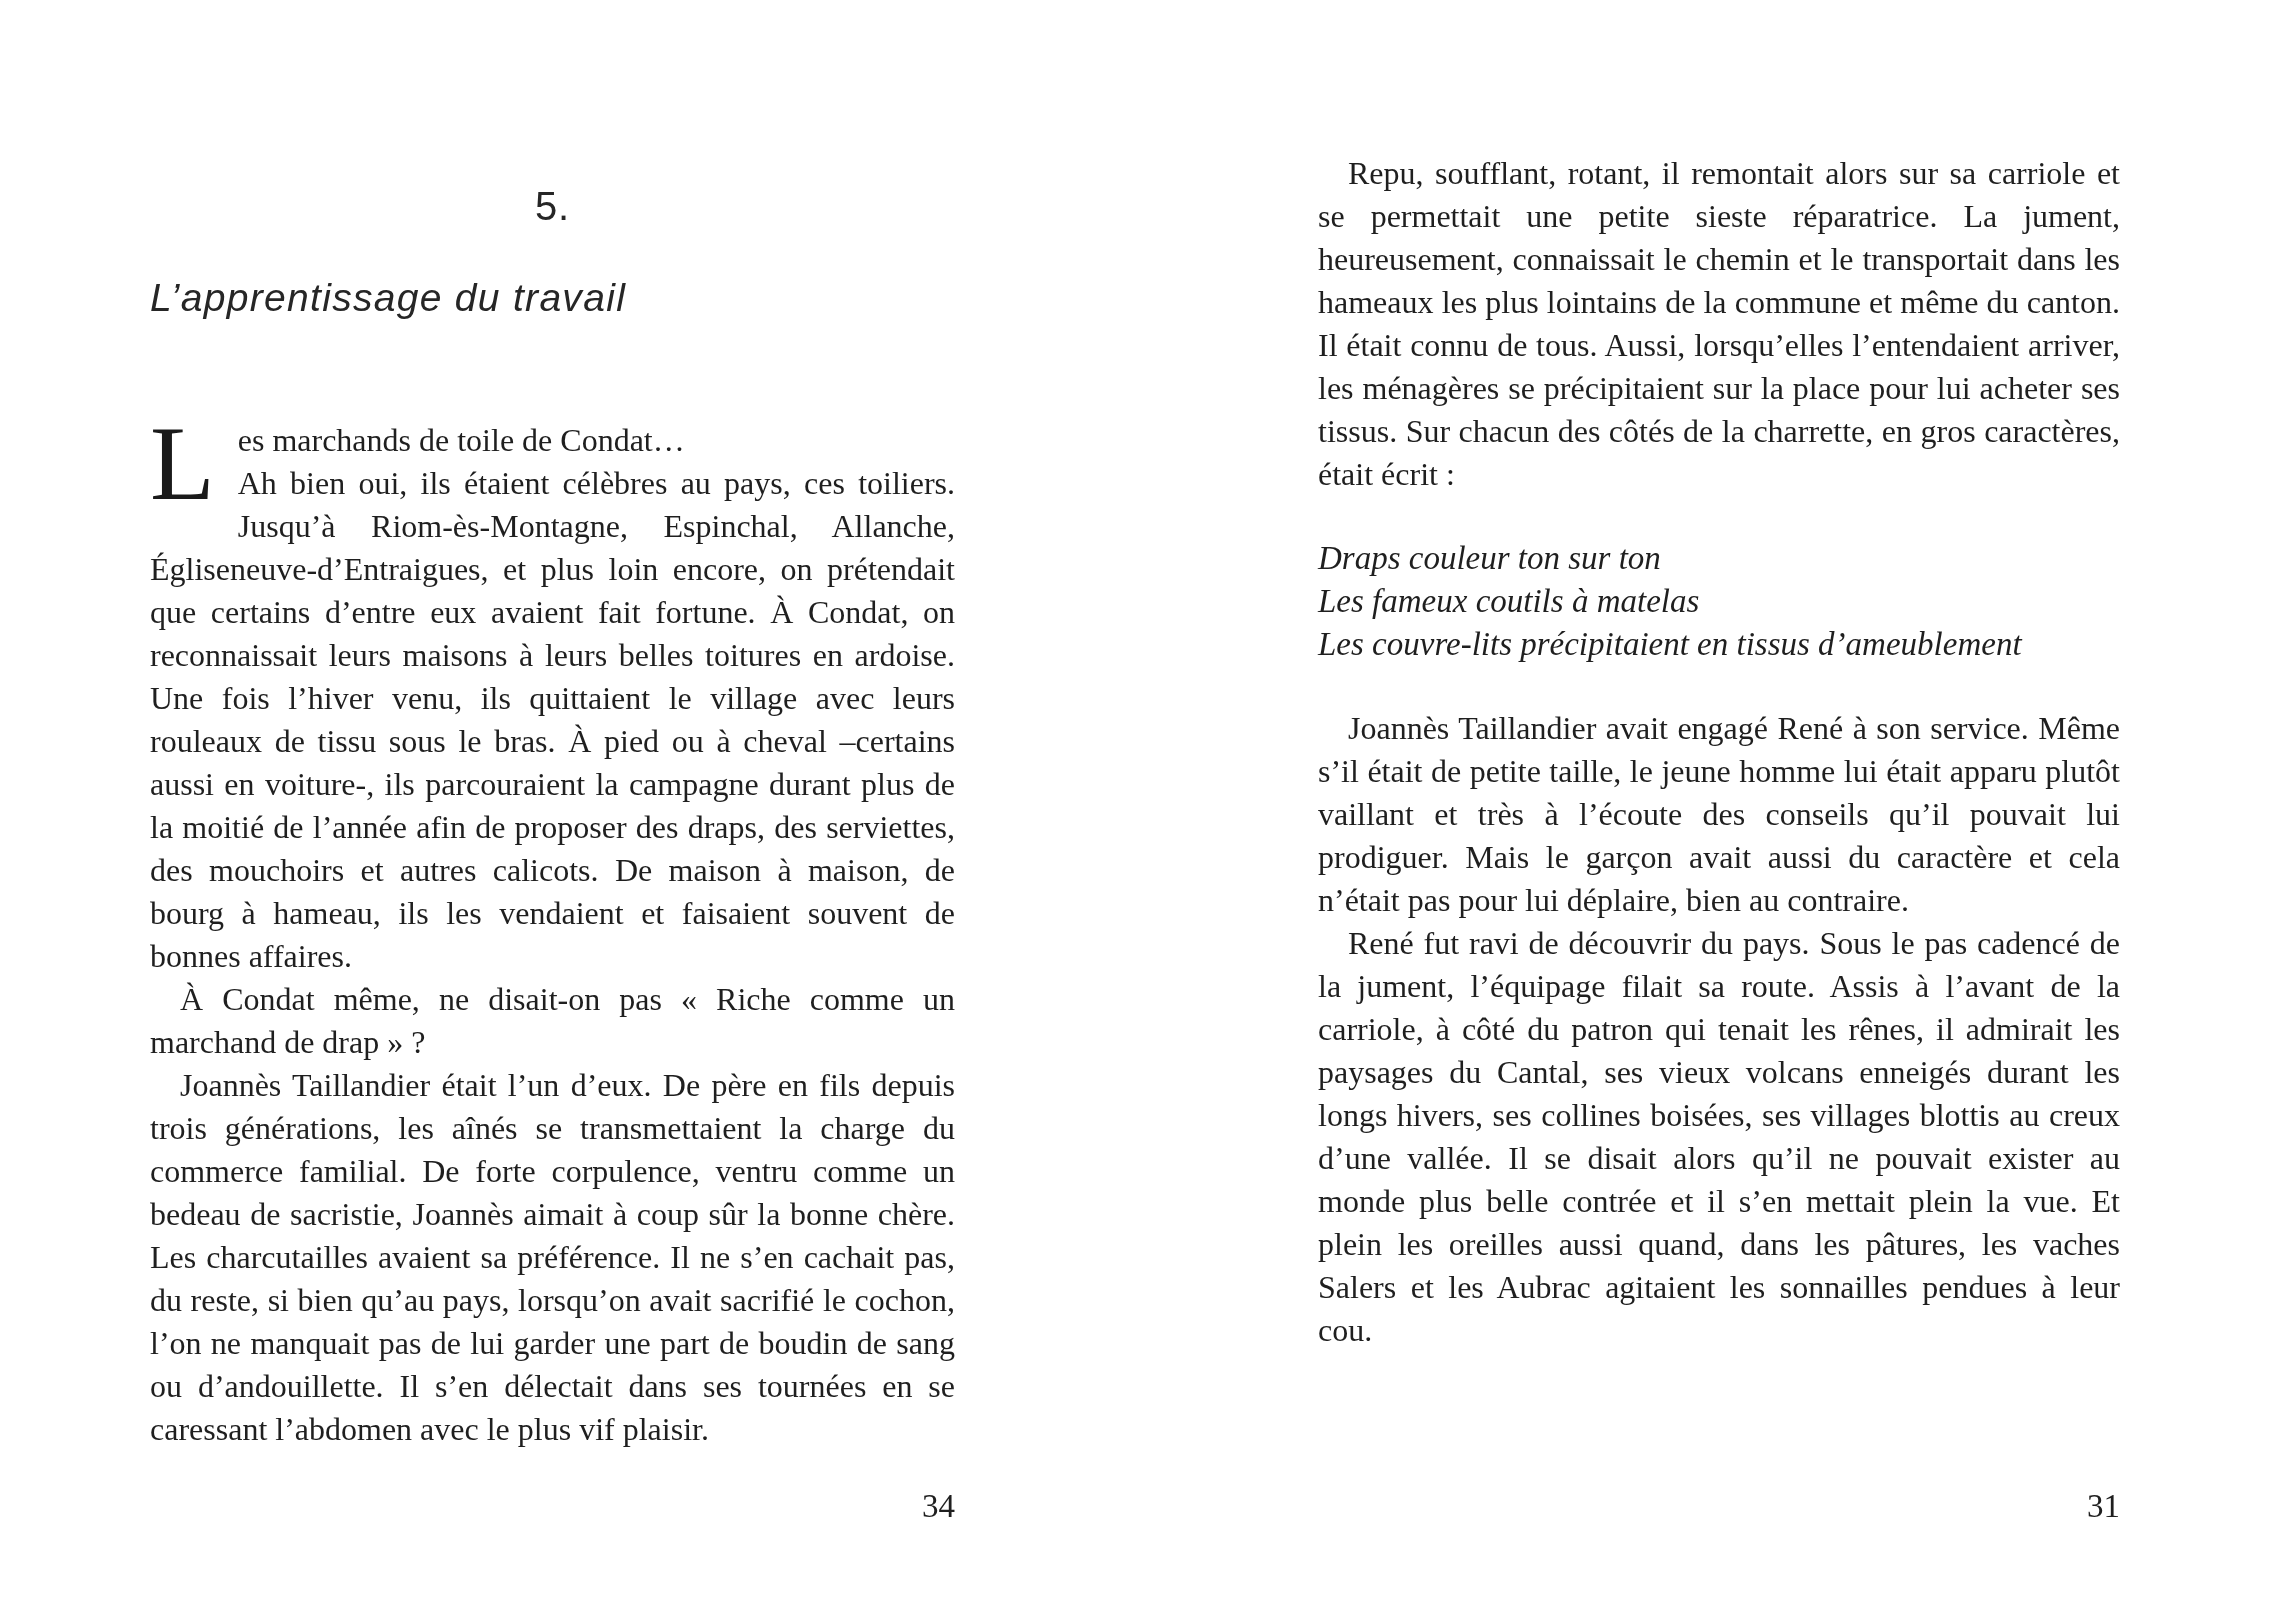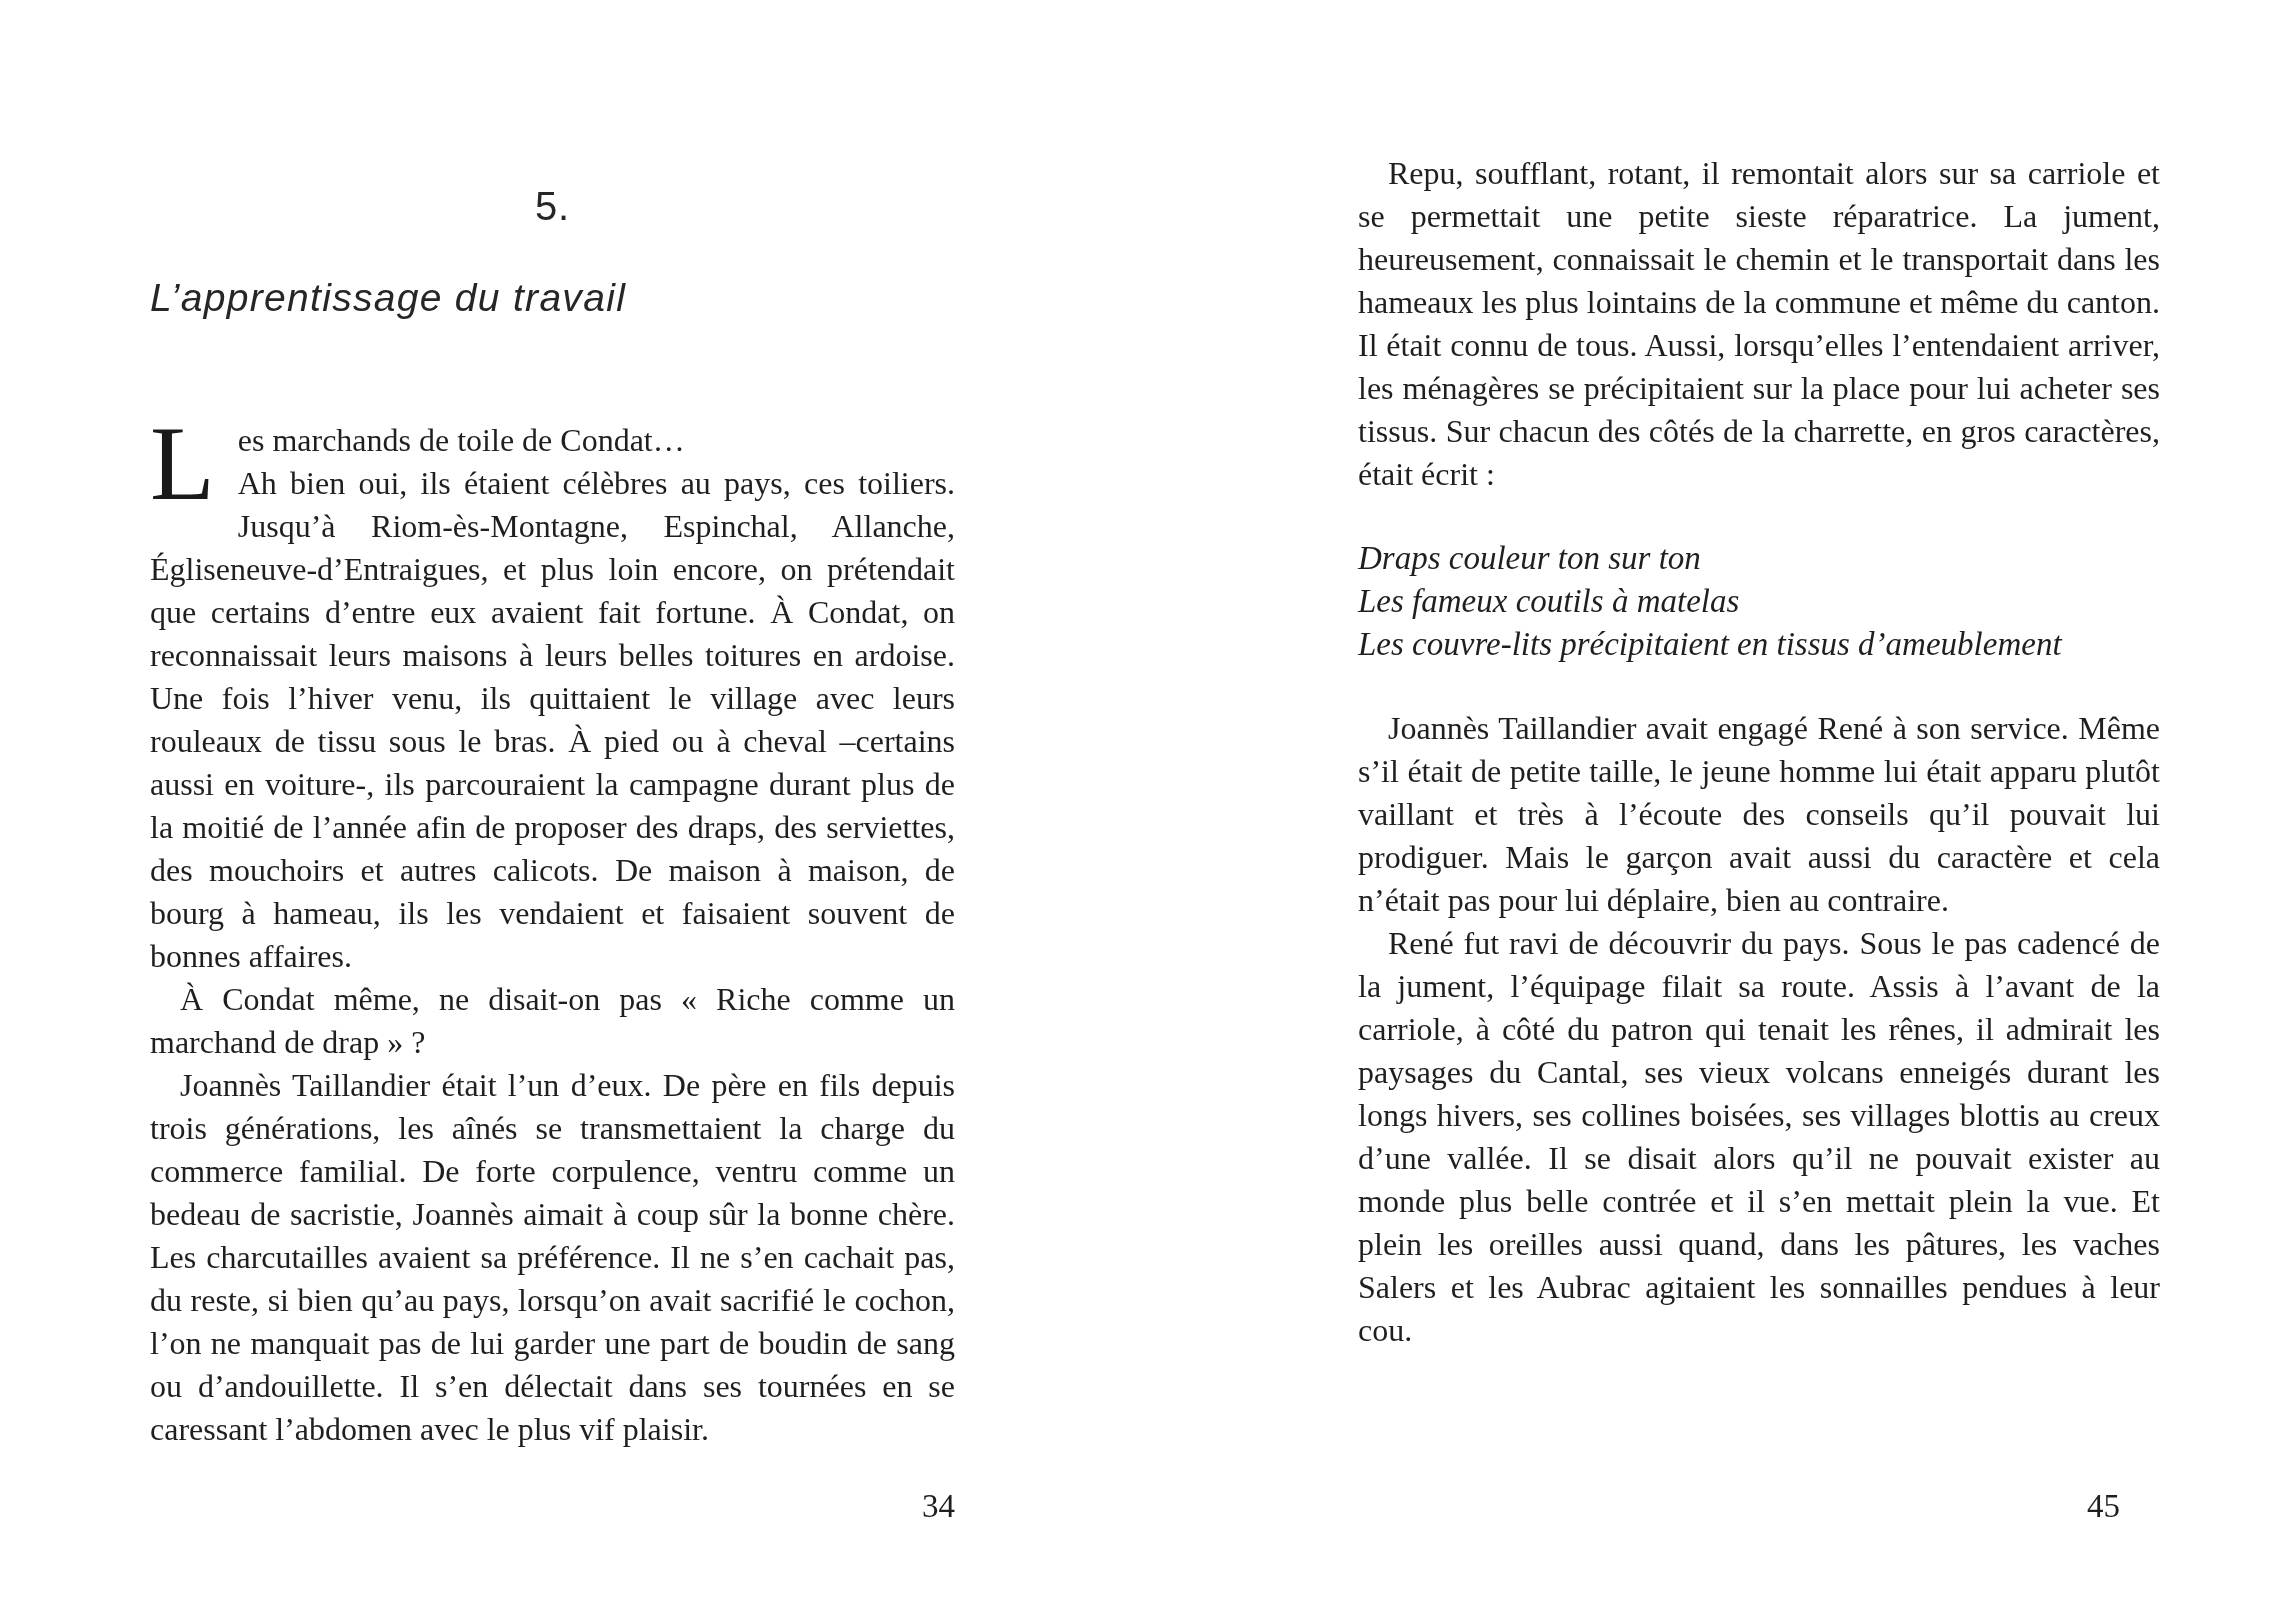--- a/index.html
+++ b/index.html
@@ -40,21 +40,21 @@
     color:#262626;
   }
 
   .body-text {
     position:absolute; left:0; width:100%;
     font-size:32px;
     line-height:43px;
     text-align:justify;
   }
   .page-left  .body-text { top:419px; }
-  .page-right .body-text { top:152px;margin-left:40px; }
+  .page-right .body-text { top:152px; }
 
   .body-text p { margin:0; text-indent:30px; }
   .body-text p.no-indent { text-indent:0; }
 
   .dropcap {
     float:left;
     font-size:106px;
     line-height:86px;
     height:86px;
     margin:1.8px 23px 0 0;
@@ -111,17 +111,17 @@
         <div>Les fameux coutils à matelas</div>
         <div>Les couvre-lits précipitaient en tissus d’ameublement</div>
       </div>
 
       <p>Joannès Taillandier avait engagé René à son service. Même s’il était de petite taille, le jeune homme lui était apparu plutôt vaillant et très à l’écoute des conseils qu’il pouvait lui prodiguer. Mais le garçon avait aussi du caractère et cela n’était pas pour lui déplaire, bien au contraire.</p>
 
       <p>René fut ravi de découvrir du pays. Sous le pas cadencé de la jument, l’équipage filait sa route. Assis à l’avant de la carriole, à côté du patron qui tenait les rênes, il admirait les paysages du Cantal, ses vieux volcans enneigés durant les longs hivers, ses collines boisées, ses villages blottis au creux d’une vallée. Il se disait alors qu’il ne pouvait exister au monde plus belle contrée et il s’en mettait plein la vue. Et plein les oreilles aussi quand, dans les pâtures, les vaches Salers et les Aubrac agitaient les sonnailles pendues à leur cou.</p>
 
     </div>
 
-    <div class="page-number">45</div>
+    <div class="page-number">31</div>
   </div>
 
 </div>
 
 
 </body></html>

